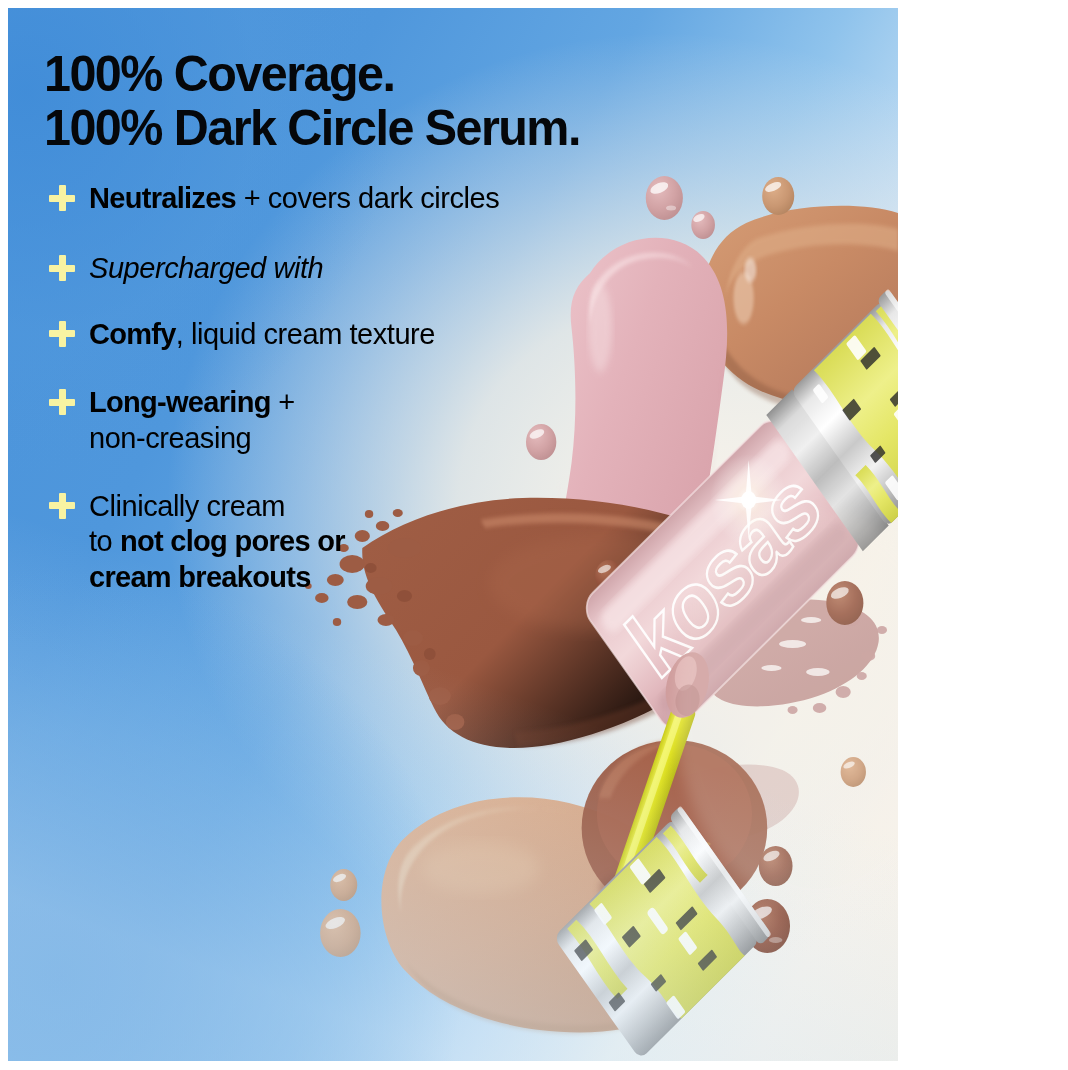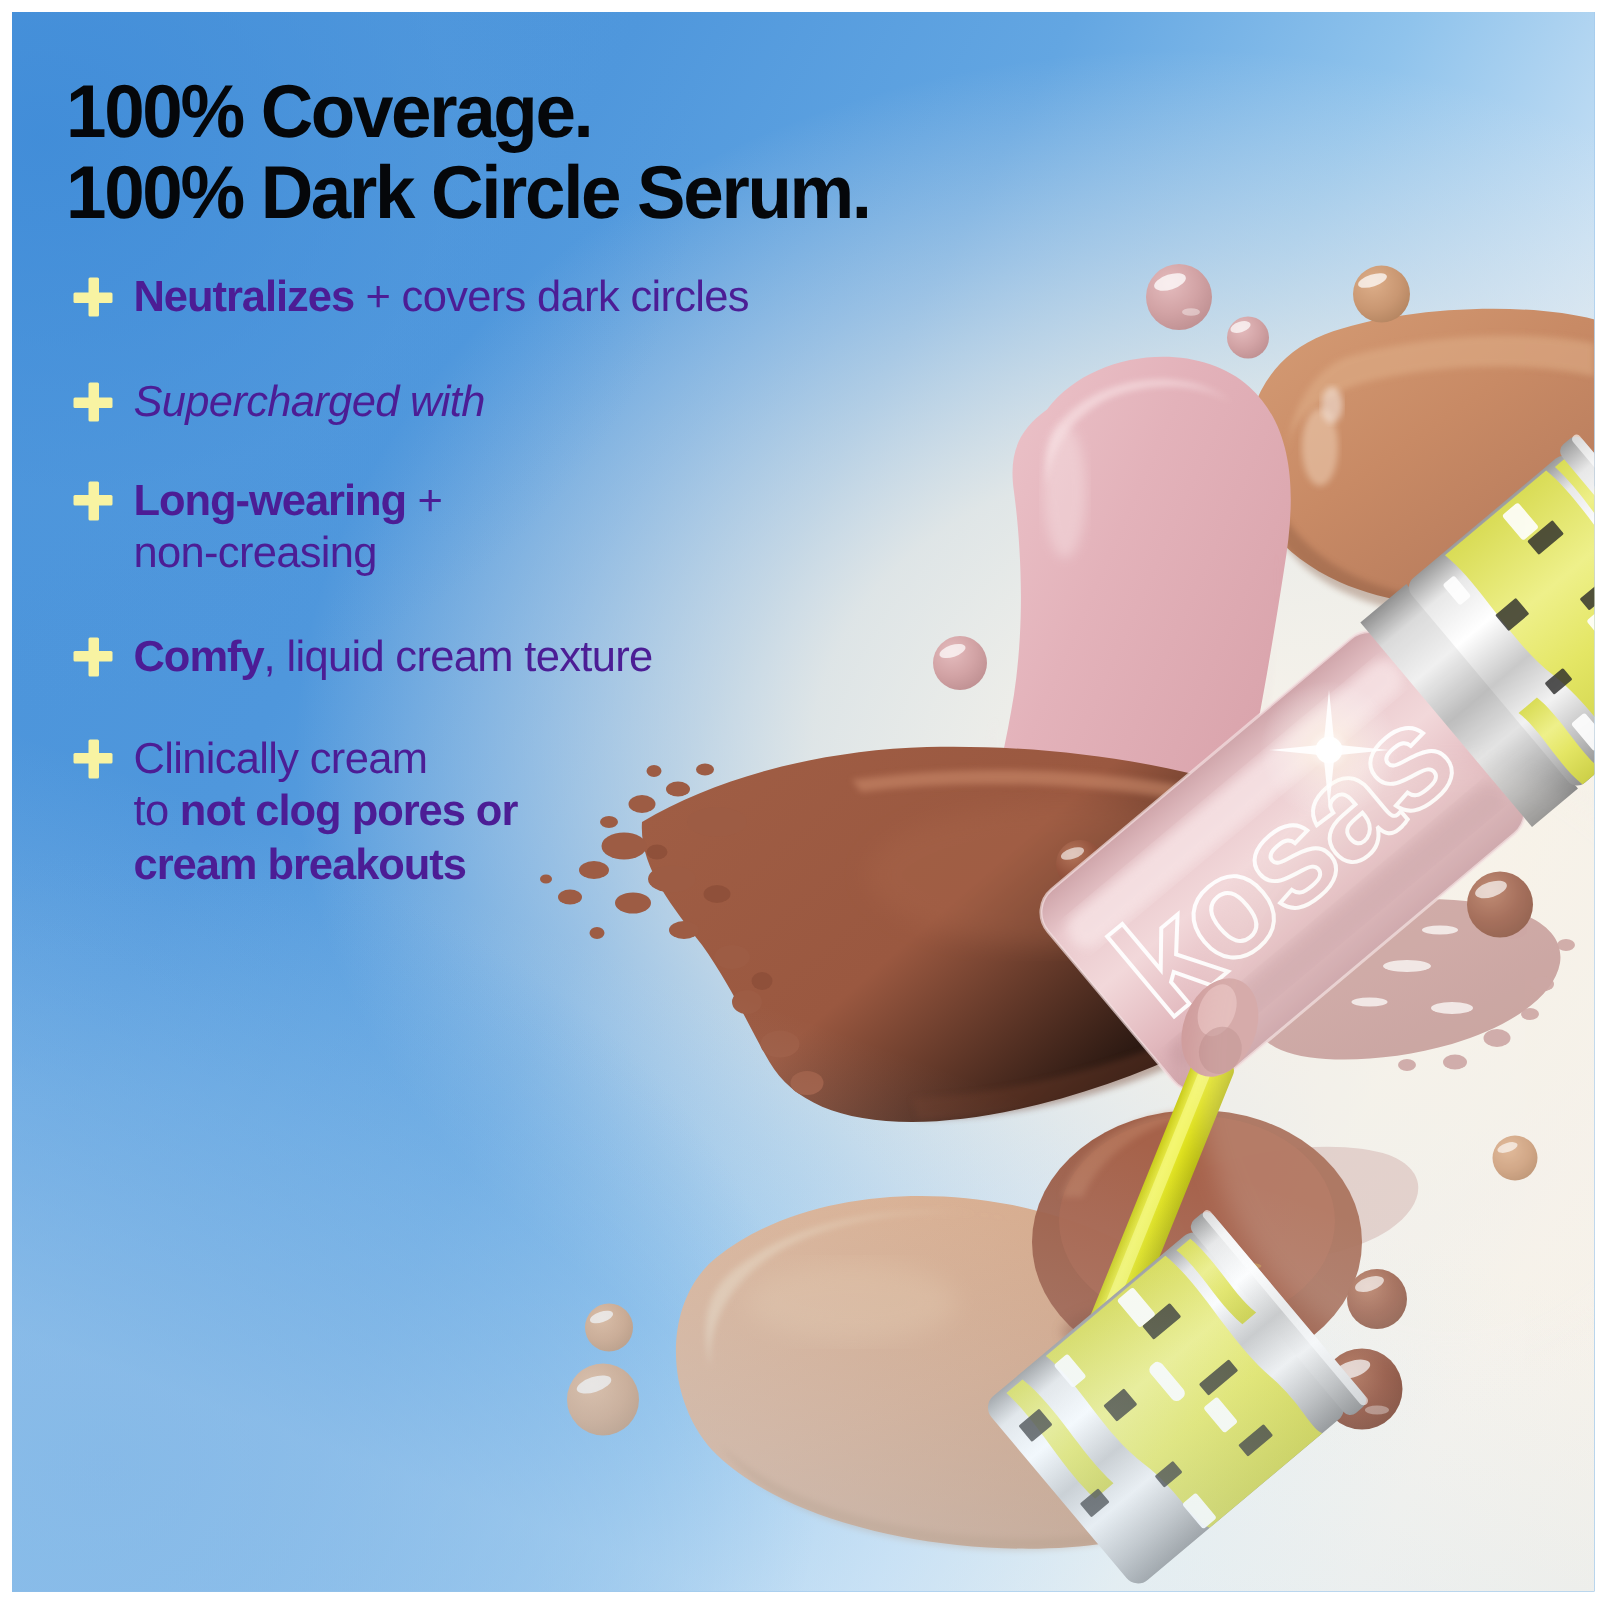--- a/index.html
+++ b/index.html
@@ -6,21 +6,21 @@
   html,body {
     width:1068px; height:1070px;
     background:#ffffff;
     font-family:"Liberation Sans", sans-serif;
     overflow:hidden;
   }
 
   #stage {
     position:absolute;
     left:8px; top:8px;
-    width:1055px; height:1053px;
+    width:890px; height:1053px;
     overflow:hidden;
     background:#4a97dc;
   }
 
   
   .bg-base{
     position:absolute; inset:0;
     background:linear-gradient(118deg,
         #4a93da 0%,
         #4f97dc 26%,
@@ -79,21 +79,21 @@
     transform:scaleX(.97);
     transform-origin:left center;
     white-space:nowrap;
   }
 
   .bullets{ margin-top:26px; }
   .bullet{
     position:relative;
     padding-left:45px;
     margin-bottom:29px;
-    color:#4c1d95;
+    color:#000000;
   }
   .bullet:last-child{ margin-bottom:0; }
 
   .plus{
     position:absolute;
     left:5px; top:4px;
     width:26px; height:26px;
   }
   .plus:before, .plus:after{
     content:"";
@@ -489,29 +489,29 @@
       <div class="bullet b1">
         <span class="plus"></span>
         <div class="ln"><b>Neutralizes</b> + covers dark circles</div>
       </div>
 
       <div class="bullet b2">
         <span class="plus"></span>
         <div class="ln">Supercharged with</div>
       </div>
 
+      <div class="bullet b3">
+        <span class="plus"></span>
+        <div class="ln"><b>Comfy</b>, liquid cream texture</div>
+      </div>
+
       <div class="bullet b4">
         <span class="plus"></span>
         <div class="ln"><b>Long-wearing</b> +</div>
         <div class="ln">non-creasing</div>
-      </div>
-
-      <div class="bullet b3">
-        <span class="plus"></span>
-        <div class="ln"><b>Comfy</b>, liquid cream texture</div>
       </div>
 
       <div class="bullet">
         <span class="plus"></span>
         <div class="ln">Clinically cream</div>
         <div class="ln">to <b>not clog pores or</b></div>
         <div class="ln"><b>cream breakouts</b></div>
       </div>
 
     </div>

